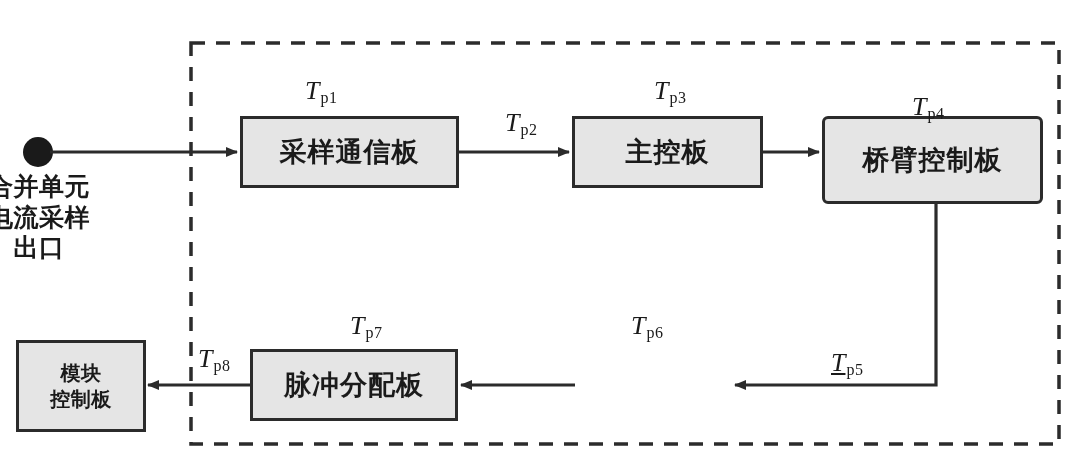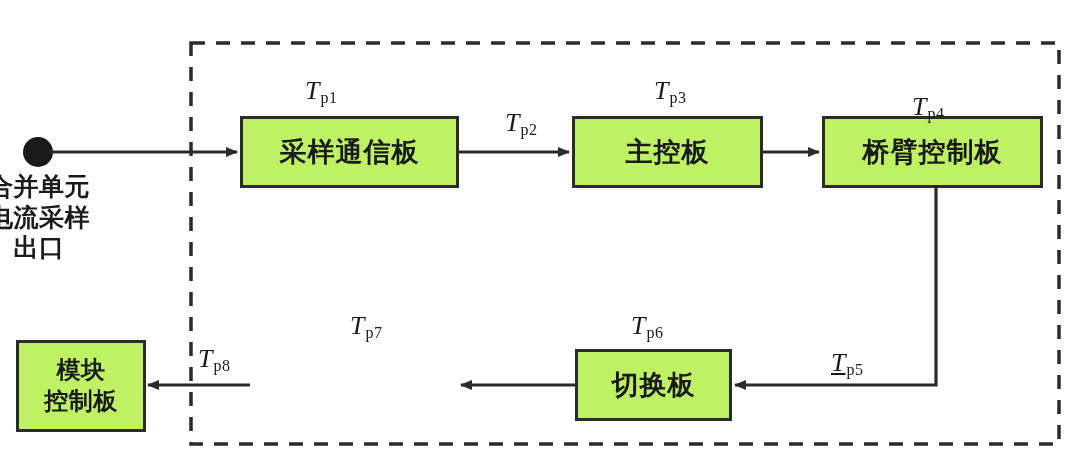--- a/index.html
+++ b/index.html
@@ -24,34 +24,34 @@
     position: absolute;
     top: 0;
     left: 0;
     width: 1080px;
     height: 467px;
   }
   .node {
     position: absolute;
     box-sizing: border-box;
     border: 3px solid #2b2b2b;
-    background: #bef264;
+    background: #e5e5e5;
     display: flex;
     align-items: center;
     justify-content: center;
     text-align: center;
     font-family: "DejaVu Sans", "Liberation Sans", sans-serif;
     font-weight: 700;
     font-size: 27px;
     line-height: 1.18;
     letter-spacing: 1px;
     color: #1a1a1a;
   }
   .node.two-line {
-    font-size: 24px;
+    font-size: 20px;
     line-height: 1.3;
     letter-spacing: 0.5px;
   }
   .tlabel {
     position: absolute;
     font-family: "Liberation Serif", "DejaVu Serif", serif;
     font-size: 25px;
     color: #1a1a1a;
     white-space: nowrap;
     line-height: 1;
@@ -114,24 +114,24 @@
   </svg>
 
   <div class="source-caption" style="left:-22px; top:172px; width:122px;">合并单元
 电流采样
 出口</div>
 
   <div class="node" style="left:240px; top:116px; width:219px; height:72px;">采样通信板</div>
 
   <div class="node" style="left:572px; top:116px; width:191px; height:72px;">主控板</div>
 
-  <div class="node" style="left:822px; top:116px; width:221px; height:72px;">桥臂控制板</div>
+  <div class="node" style="left:822px; top:116px; width:221px; height:88px;border-radius:6px;">桥臂控制板</div>
 
+  <div class="node" style="left:250px; top:349px; width:208px; height:72px;">脉冲分配板</div>
 
-  <div class="node" style="left:575px; top:349px; width:157px; height:72px;">切换板</div>
 
   <div class="node two-line" style="left:16px; top:340px; width:130px; height:92px; white-space:pre-line;">模块
 控制板</div>
 
   <div class="tlabel" style="left:305px; top:78px;">
     <i>T</i><sub>p1</sub>
   </div>
 
   <div class="tlabel" style="left:626px; top:78px;margin-left:28px;">
     <i>T</i><sub>p3</sub>

